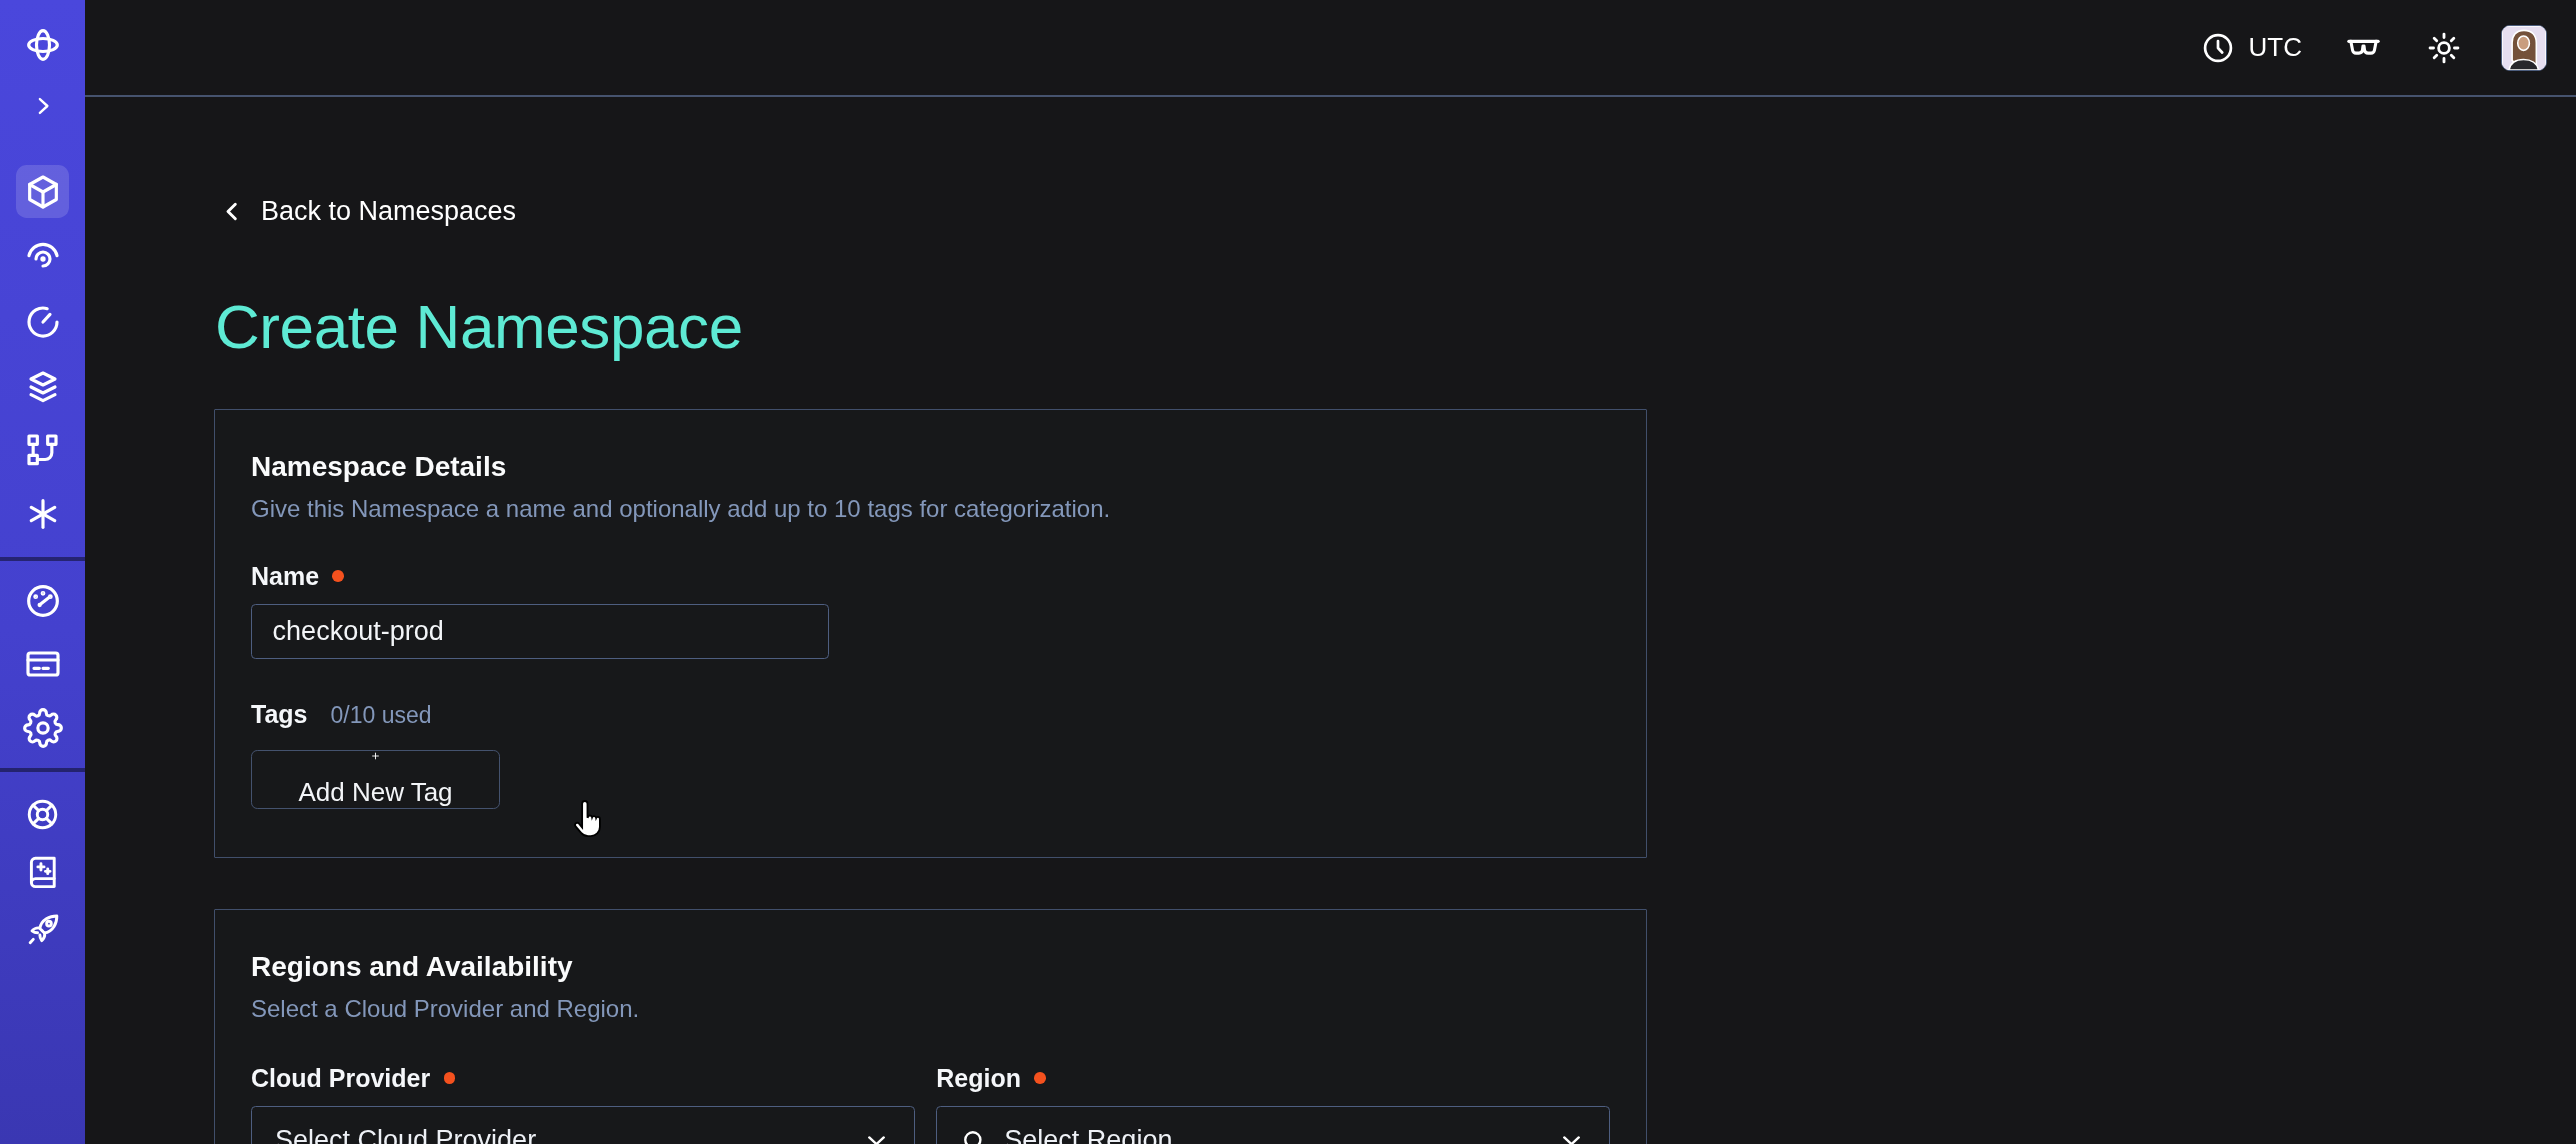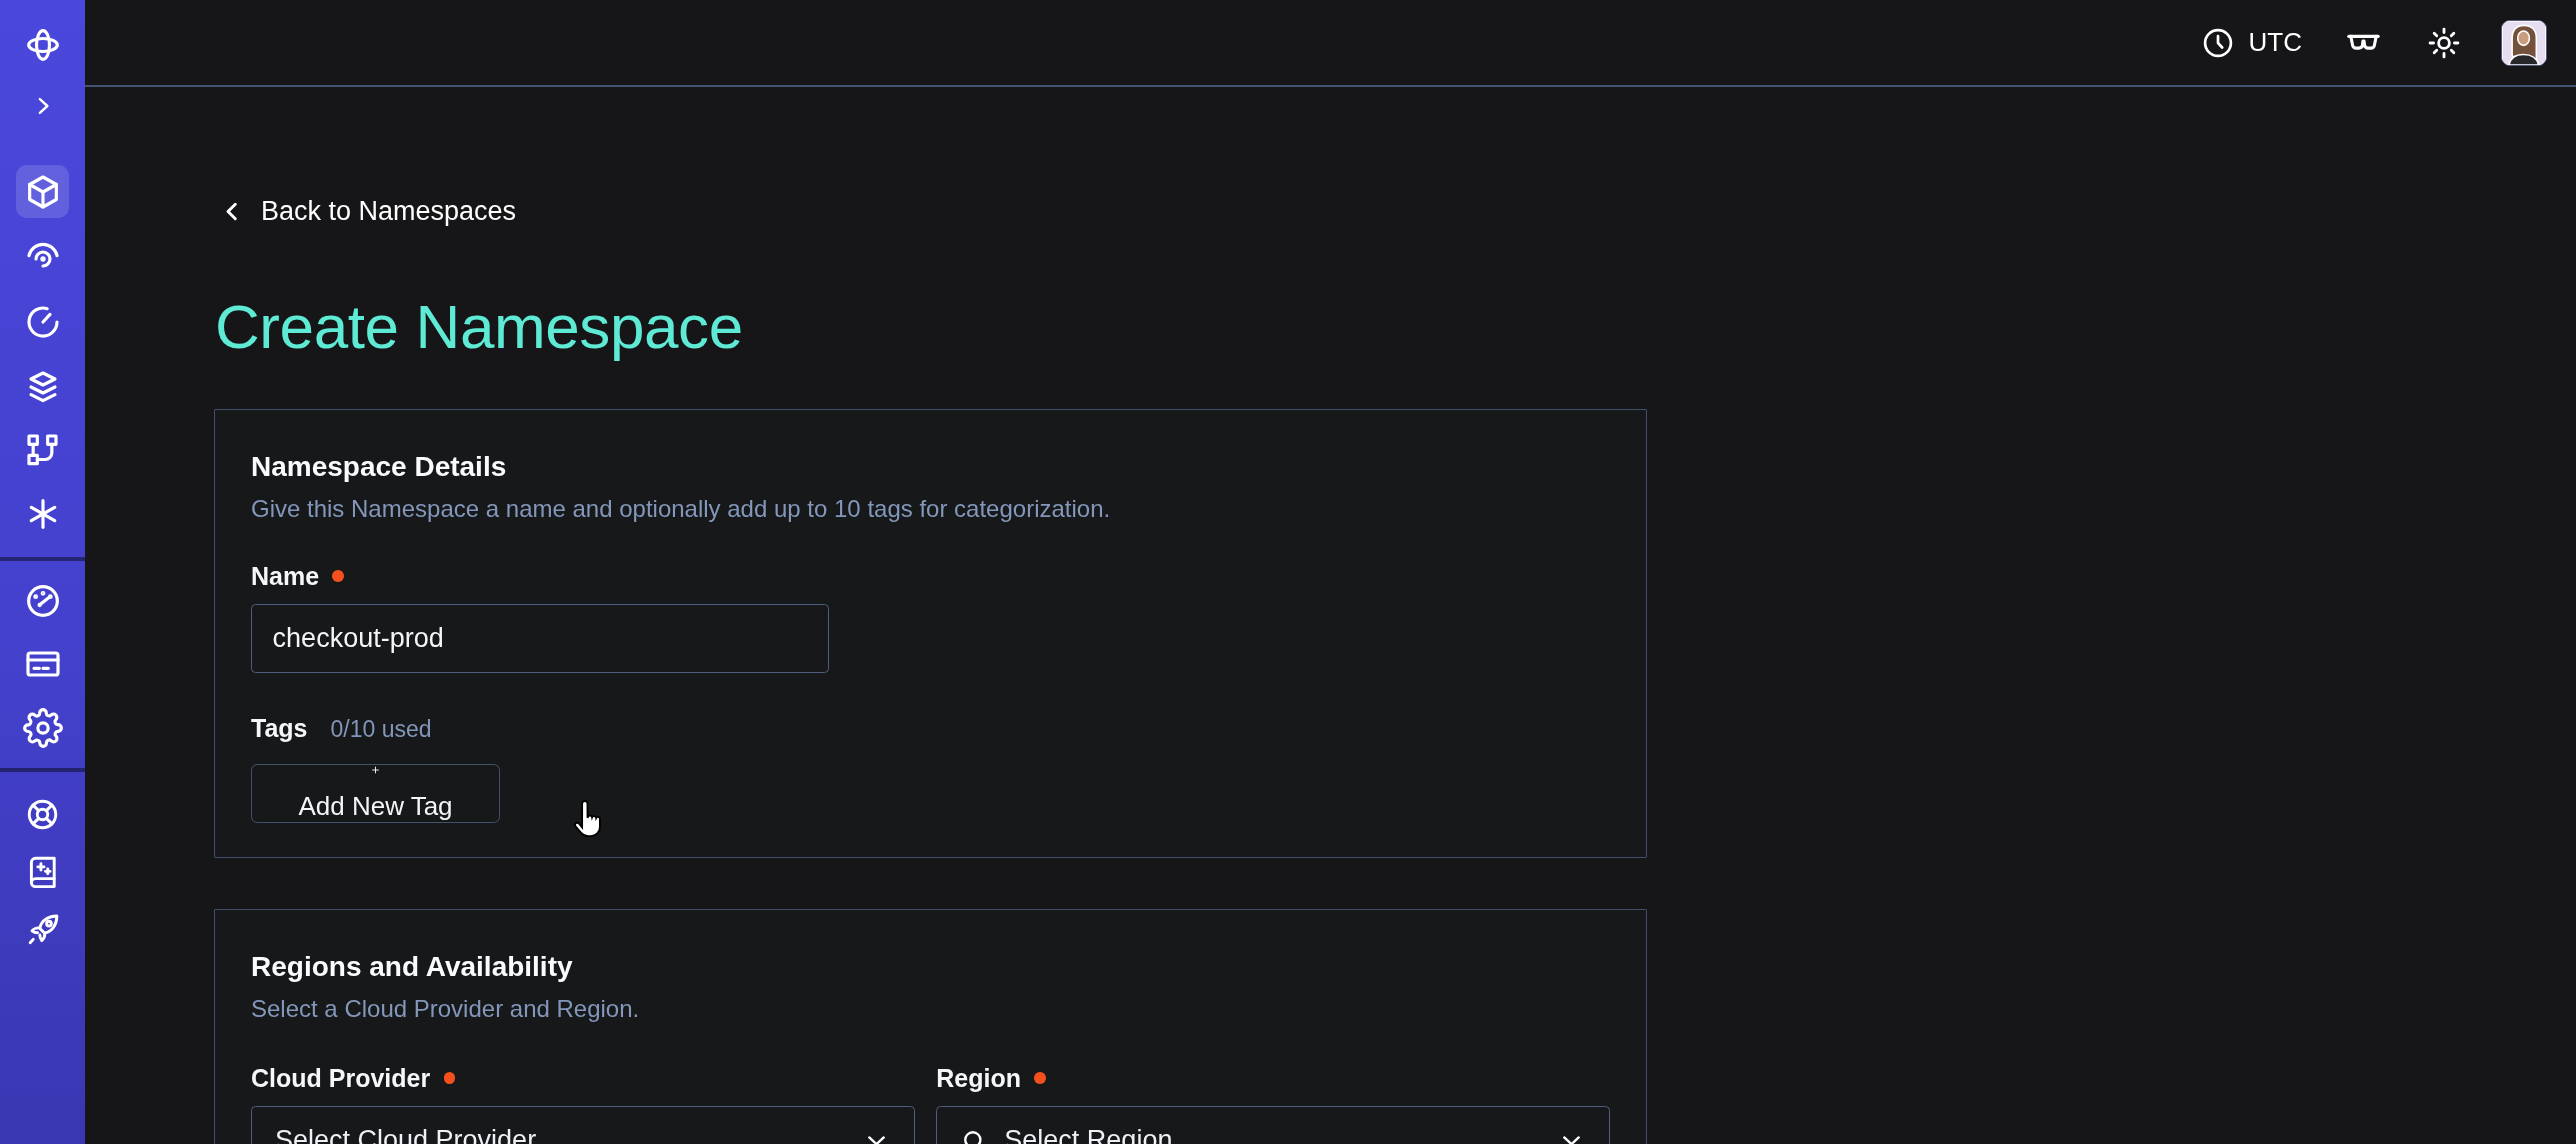--- a/index.html
+++ b/index.html
@@ -23,21 +23,21 @@
     display: flex; align-items: center; justify-content: center;
     border-radius: 10.7px; cursor: pointer;
   }
   .side-item svg { width: 40px; height: 40px; stroke: #ffffff; fill: none;
     stroke-width: 1.9; stroke-linecap: round; stroke-linejoin: round; }
   .side-item.active { background: rgba(255,255,255,0.15); }
   .side-divider { position: absolute; left: 0; width: 85px; height: 3.6px; background: rgba(12,12,38,0.55); }
 
   
   .topbar {
-    position: absolute; left: 85px; top: 0; right: 0; height: 87px;
+    position: absolute; left: 85px; top: 0; right: 0; height: 97px;
     background: #161618; border-bottom: 2.7px solid #46536e;
     display: flex; align-items: center; justify-content: flex-end;
     padding-right: 29px; z-index: 10;
   }
   .topbar svg { stroke: #ffffff; fill: none; stroke-width: 1.8; stroke-linecap: round; stroke-linejoin: round; }
   .tz-group { display: flex; align-items: center; gap: 12.5px; cursor: pointer; }
   .tz-label { font-size: 26px; color: #ffffff; }
   .top-icon-btn { margin-left: 41px; cursor: pointer; display: flex; align-items: center; }
   .avatar {
     margin-left: 38px; width: 46px; height: 46px; border-radius: 9px;
@@ -65,21 +65,21 @@
   .card-1 { top: 322px; height: 449px; }
   .card-2 { top: 822px; height: 501px; }
 
   .card-title { font-size: 28px; font-weight: 600; color: #fafbfc; }
   .card-sub { margin-top: 11.6px; font-size: 24px; color: #8397ba; }
 
   .field-label { display: flex; align-items: center; gap: 13.4px; font-size: 25px; font-weight: 600; color: #f5f7fa; }
   .req-dot { width: 11.6px; height: 11.6px; border-radius: 50%; background: #f4511e; }
 
   .name-input {
-    margin-top: 13.4px; width: 578px; height: 69px;
+    margin-top: 13.4px; width: 578px; height: 55px;
     background: transparent; border: 1.8px solid #4e5e80; border-radius: 4.5px;
     color: #f3f5f8; font-size: 27px; padding: 0 20.6px;
     font-family: "Liberation Sans", sans-serif; outline: none; display: block;
   }
 
   .tags-row { margin-top: 41px; display: flex; align-items: baseline; gap: 23px; }
   .tags-used { font-size: 23px; color: #8397ba; }
 
   .add-tag-btn {
     margin-top: 21.5px; width: 249px; height: 59px;

